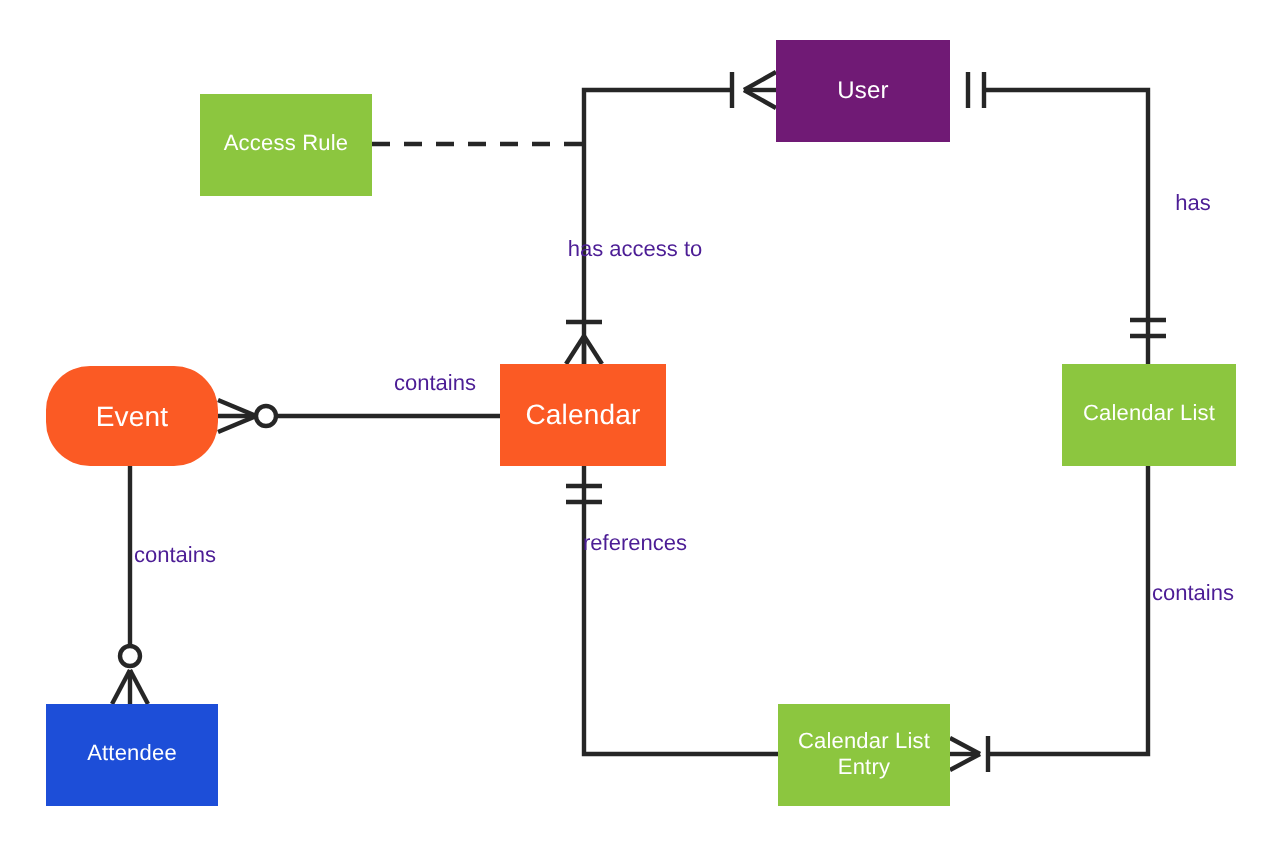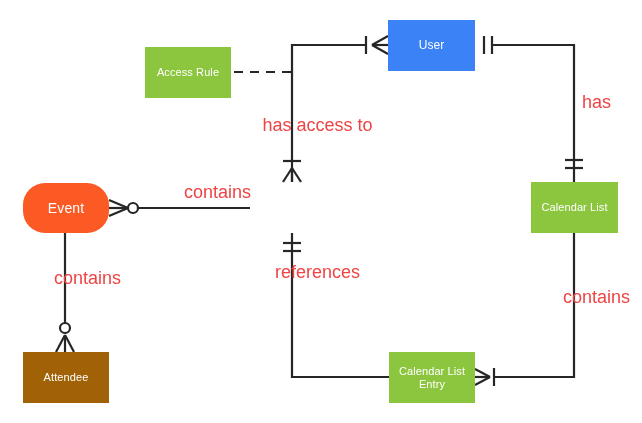--- a/index.html
+++ b/index.html
@@ -37,22 +37,22 @@
     z-index: 3;
   }
   .entity-label {
     display: block;
     width: 100%;
     padding: 0 2px;
     white-space: pre-line;
   }
   .edge-label {
     position: absolute;
-    color: #ef4444;
-    font-size: 18px;
+    color: #4c1d95;
+    font-size: 11px;
     white-space: nowrap;
     transform: translate(-50%, -50%);
     background: transparent;
     z-index: 4;
     padding-left: 45px;
   }
 </style>
 </head>
 <body>
 
@@ -111,43 +111,46 @@
       <circle cx="65" cy="328" r="5" fill="#ffffff" stroke="#262626" stroke-width="2.2"></circle>
       <g>
         <line x1="65" y1="335" x2="56" y2="352"></line>
         <line x1="65" y1="335" x2="74" y2="352"></line>
         <line x1="65" y1="335" x2="65" y2="352"></line>
       </g>
 
     </g>
   </svg>
 
-  <div class="entity-box" style="left:100px; top:47px; width:86px; height:51px; background:#8cc63f; font-size:11px;margin-left:45px;">
+  <div class="entity-box" style="left:100px; top:47px; width:86px; height:51px; background:#8cc63f; font-size:11px;">
     <span class="entity-label">Access Rule</span>
   </div>
 
-  <div class="entity-box" style="left:388px; top:20px; width:87px; height:51px; background:#3b82f6; font-size:12px;">
+  <div class="entity-box" style="left:388px; top:20px; width:87px; height:51px; background:#701a75; font-size:12px;">
     <span class="entity-label">User</span>
   </div>
 
   <div class="entity-box" style="left:23px; top:183px; width:86px; height:50px; background:#fb5a24; font-size:14px;border-radius:22px;">
     <span class="entity-label">Event</span>
   </div>
 
+  <div class="entity-box" style="left:250px; top:182px; width:83px; height:51px; background:#fb5a24; font-size:14px;">
+    <span class="entity-label">Calendar</span>
+  </div>
 
   <div class="entity-box" style="left:531px; top:182px; width:87px; height:51px; background:#8cc63f; font-size:11px;">
     <span class="entity-label">Calendar List</span>
   </div>
 
   <div class="entity-box" style="left:389px; top:352px; width:86px; height:51px; background:#8cc63f; font-size:11px;">
     <span class="entity-label">Calendar List
 Entry</span>
   </div>
 
-  <div class="entity-box" style="left:23px; top:352px; width:86px; height:51px; background:#a16207; font-size:11px;">
+  <div class="entity-box" style="left:23px; top:352px; width:86px; height:51px; background:#1d4ed8; font-size:11px;">
     <span class="entity-label">Attendee</span>
   </div>
 
   <div class="edge-label" style="left:195px; top:192px;">contains</div>
 
   <div class="edge-label" style="left:295px; top:125px;text-align:center;">has access to</div>
 
   <div class="edge-label" style="left:574px; top:102px;">has</div>
 
   <div class="edge-label" style="left:574px; top:297px;">contains</div>

